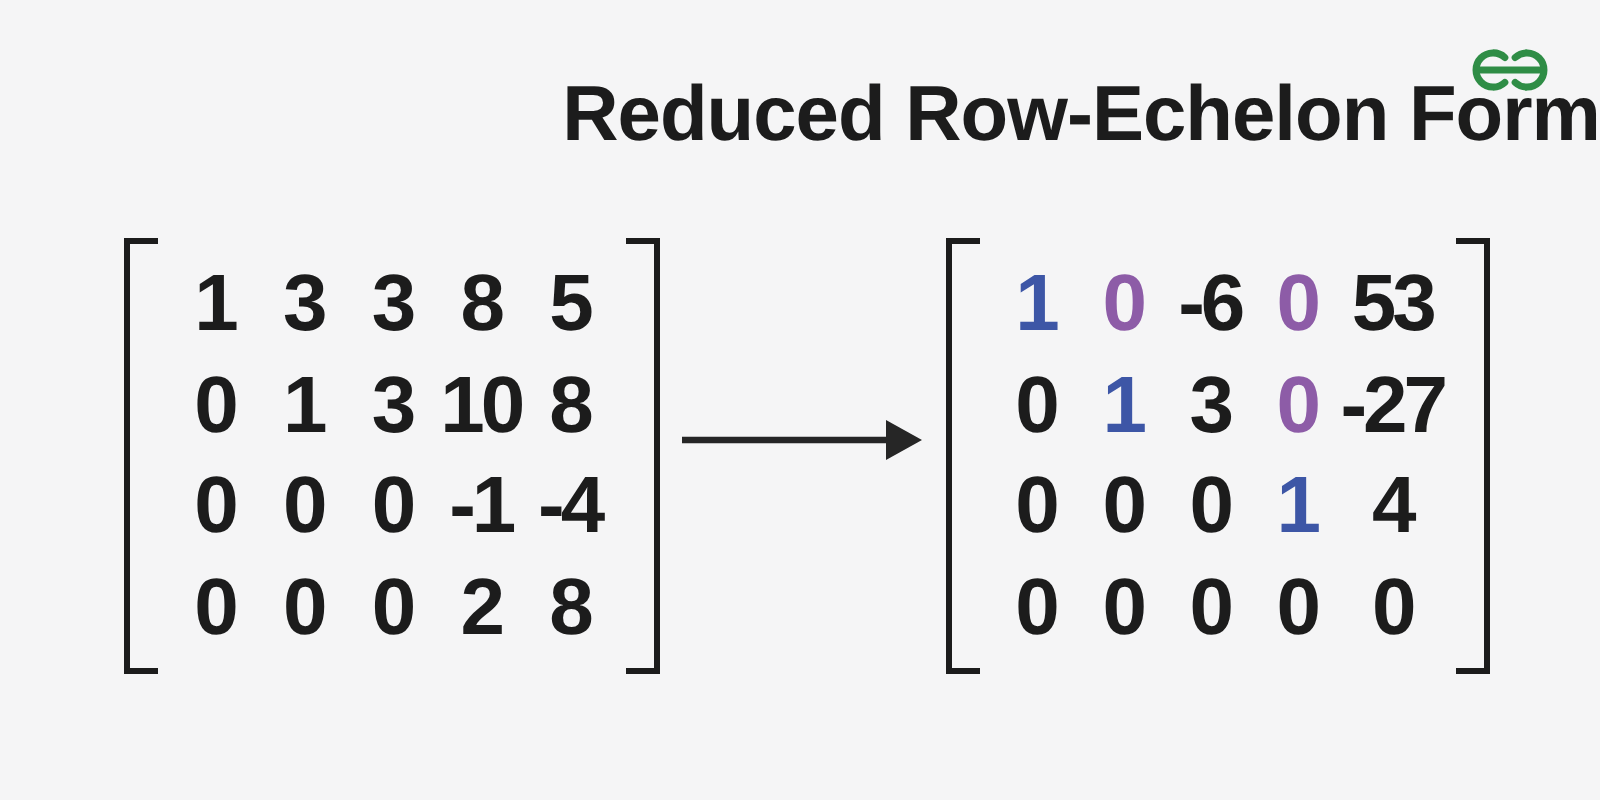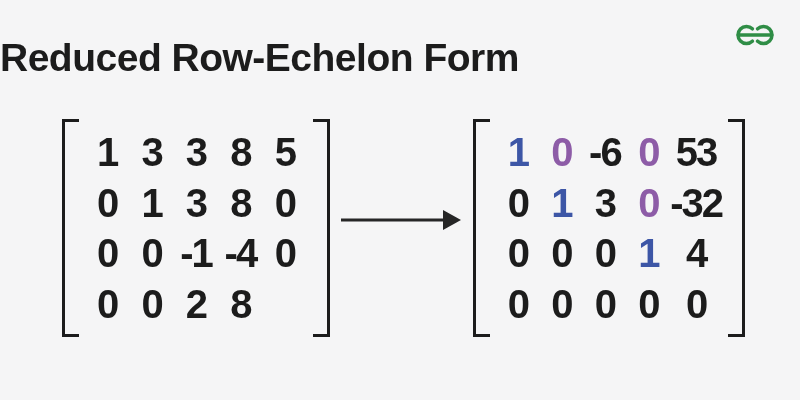--- a/index.html
+++ b/index.html
@@ -18,21 +18,21 @@
     width: 800px;
     height: 400px;
     background: var(--background);
     overflow: hidden;
   }
   .title {
     position: absolute;
     top: 36px;
     left: 0;
     width: 100%;
-    text-align: left;
+    text-align: right;
     font-size: 39px;
     font-weight: 700;
     letter-spacing: -0.5px;
     color: var(--text);
   }
   .logo {
     position: absolute;
     top: 18px;
     left: 730px;
     width: 50px;
@@ -105,20 +105,21 @@
     <div class="bracket bracket-l"></div>
     <div class="grid">
         <div class="cell">1</div>
         <div class="cell">3</div>
         <div class="cell">3</div>
         <div class="cell">8</div>
         <div class="cell">5</div>
         <div class="cell">0</div>
         <div class="cell">1</div>
         <div class="cell">3</div>
+        <div class="cell">10</div>
         <div class="cell">8</div>
         <div class="cell">0</div>
         <div class="cell">0</div>
         <div class="cell">0</div>
         <div class="cell">-1</div>
         <div class="cell">-4</div>
         <div class="cell">0</div>
         <div class="cell">0</div>
         <div class="cell">0</div>
         <div class="cell">2</div>
@@ -139,21 +140,21 @@
     <div class="grid">
         <div class="cell blue">1</div>
         <div class="cell purple">0</div>
         <div class="cell">-6</div>
         <div class="cell purple">0</div>
         <div class="cell">53</div>
         <div class="cell">0</div>
         <div class="cell blue">1</div>
         <div class="cell">3</div>
         <div class="cell purple">0</div>
-        <div class="cell">-32</div>
+        <div class="cell">-27</div>
         <div class="cell">0</div>
         <div class="cell">0</div>
         <div class="cell">0</div>
         <div class="cell blue">1</div>
         <div class="cell">4</div>
         <div class="cell">0</div>
         <div class="cell">0</div>
         <div class="cell">0</div>
         <div class="cell">0</div>
         <div class="cell">0</div>

